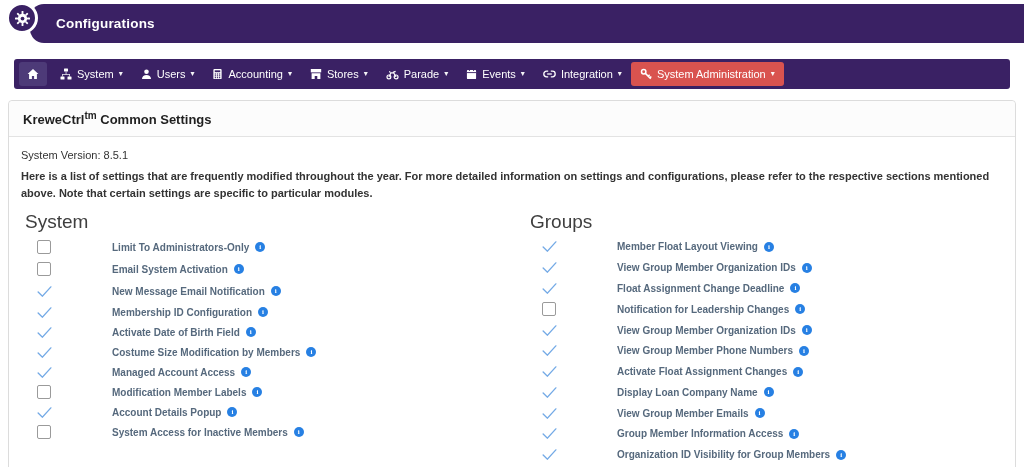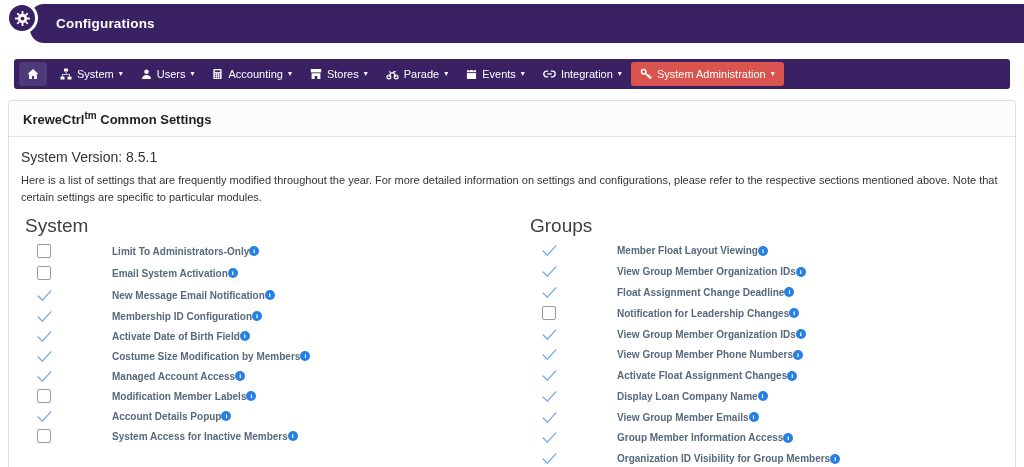--- a/index.html
+++ b/index.html
@@ -20,37 +20,37 @@
   .nav-item .icon{display:flex;align-items:center;}
   .nav-item .caret{font-size:8px;line-height:1;opacity:.95;}
   .nav-home{background:#4d3a78;width:28px;justify-content:center;padding:0;margin-right:4px;}
   .nav-danger{background:#d9534f;text-align:right;}
   
   .card{margin:11px 8px 0 8px;border:1px solid #dcdcdc;border-radius:4px;background:#fff;height:600px;}
   .card-header{padding:9px 14px;border-bottom:1px solid #e3e3e3;background:#fcfcfc;
     border-top-left-radius:4px;border-top-right-radius:4px;font-size:13px;font-weight:bold;color:#1f1f1f;}
   .card-header sup{font-size:10px;font-weight:bold;}
   .card-body{padding:8px 12px 0 12px;}
-  .version-line{font-size:14px;color:#333;margin-top:4px;}
-  .description{font-size:11px;color:#333;margin-top:7px;line-height:1.55;max-width:1000px;}
+  .version-line{font-size:11px;color:#333;margin-top:4px;}
+  .description{font-size:11px;color:#333;margin-top:7px;line-height:1.55;max-width:1000px;font-weight:bold;}
   
   .settings-columns{display:flex;margin-top:9px;}
   .settings-col{display:block;}
   .col-0{width:505px;flex:none;}
   .col-1{flex:1;}
   .section-heading{font-size:19px;font-weight:400;color:#3f3f3f;margin:0 0 3px 4px;line-height:22px;}
   .srow{display:flex;align-items:center;padding-left:16px;}
   .col-0 .sec-0 .srow{height:22px;}
   .col-0 .sec-1 .srow{height:20px;}
   .col-1 .srow{height:20.8px;}
   .check-cell{width:75px;flex:none;display:flex;align-items:center;}
   .checkbox{width:12px;height:12px;border:1px solid #9a9a9a;border-radius:2px;background:#fff;
     display:inline-block;cursor:pointer;}
   .checkmark{display:inline-flex;align-items:center;cursor:pointer;}
-  .setting-label{font-size:10px;font-weight:bold;color:#56697d;display:flex;align-items:center;gap:0;}
+  .setting-label{font-size:10px;font-weight:bold;color:#56697d;display:flex;align-items:center;gap:6px;}
   .info-dot{width:10px;height:10px;border-radius:50%;background:#2780e3;color:#fff;font-size:7px;
     font-weight:bold;display:inline-flex;align-items:center;justify-content:center;cursor:pointer;
     font-family:"Liberation Serif", serif;flex:none;}
 </style>
 </head>
 <body>
 
 <div class="top-header">
   <div class="badge-circle">
     <svg width="15" height="15" viewBox="0 0 16 16">

